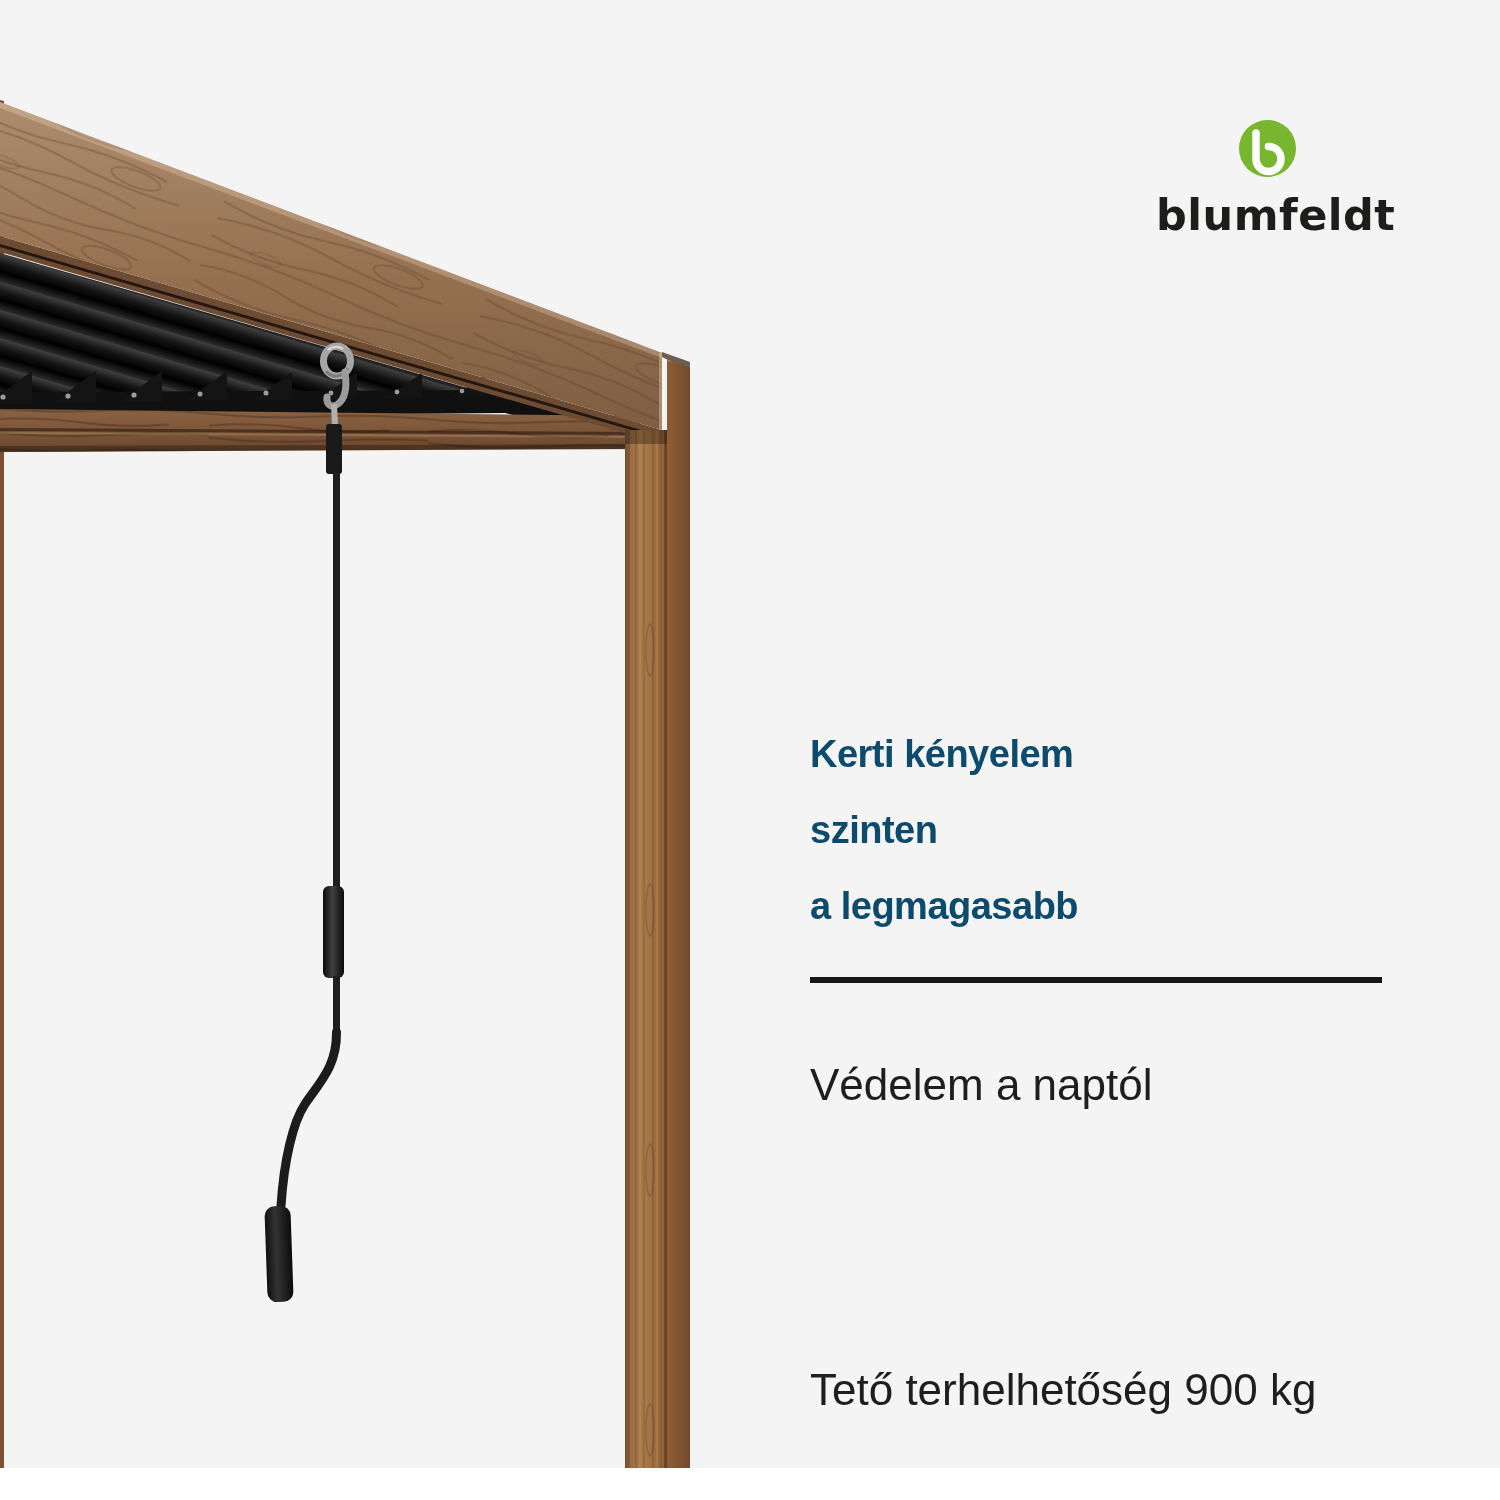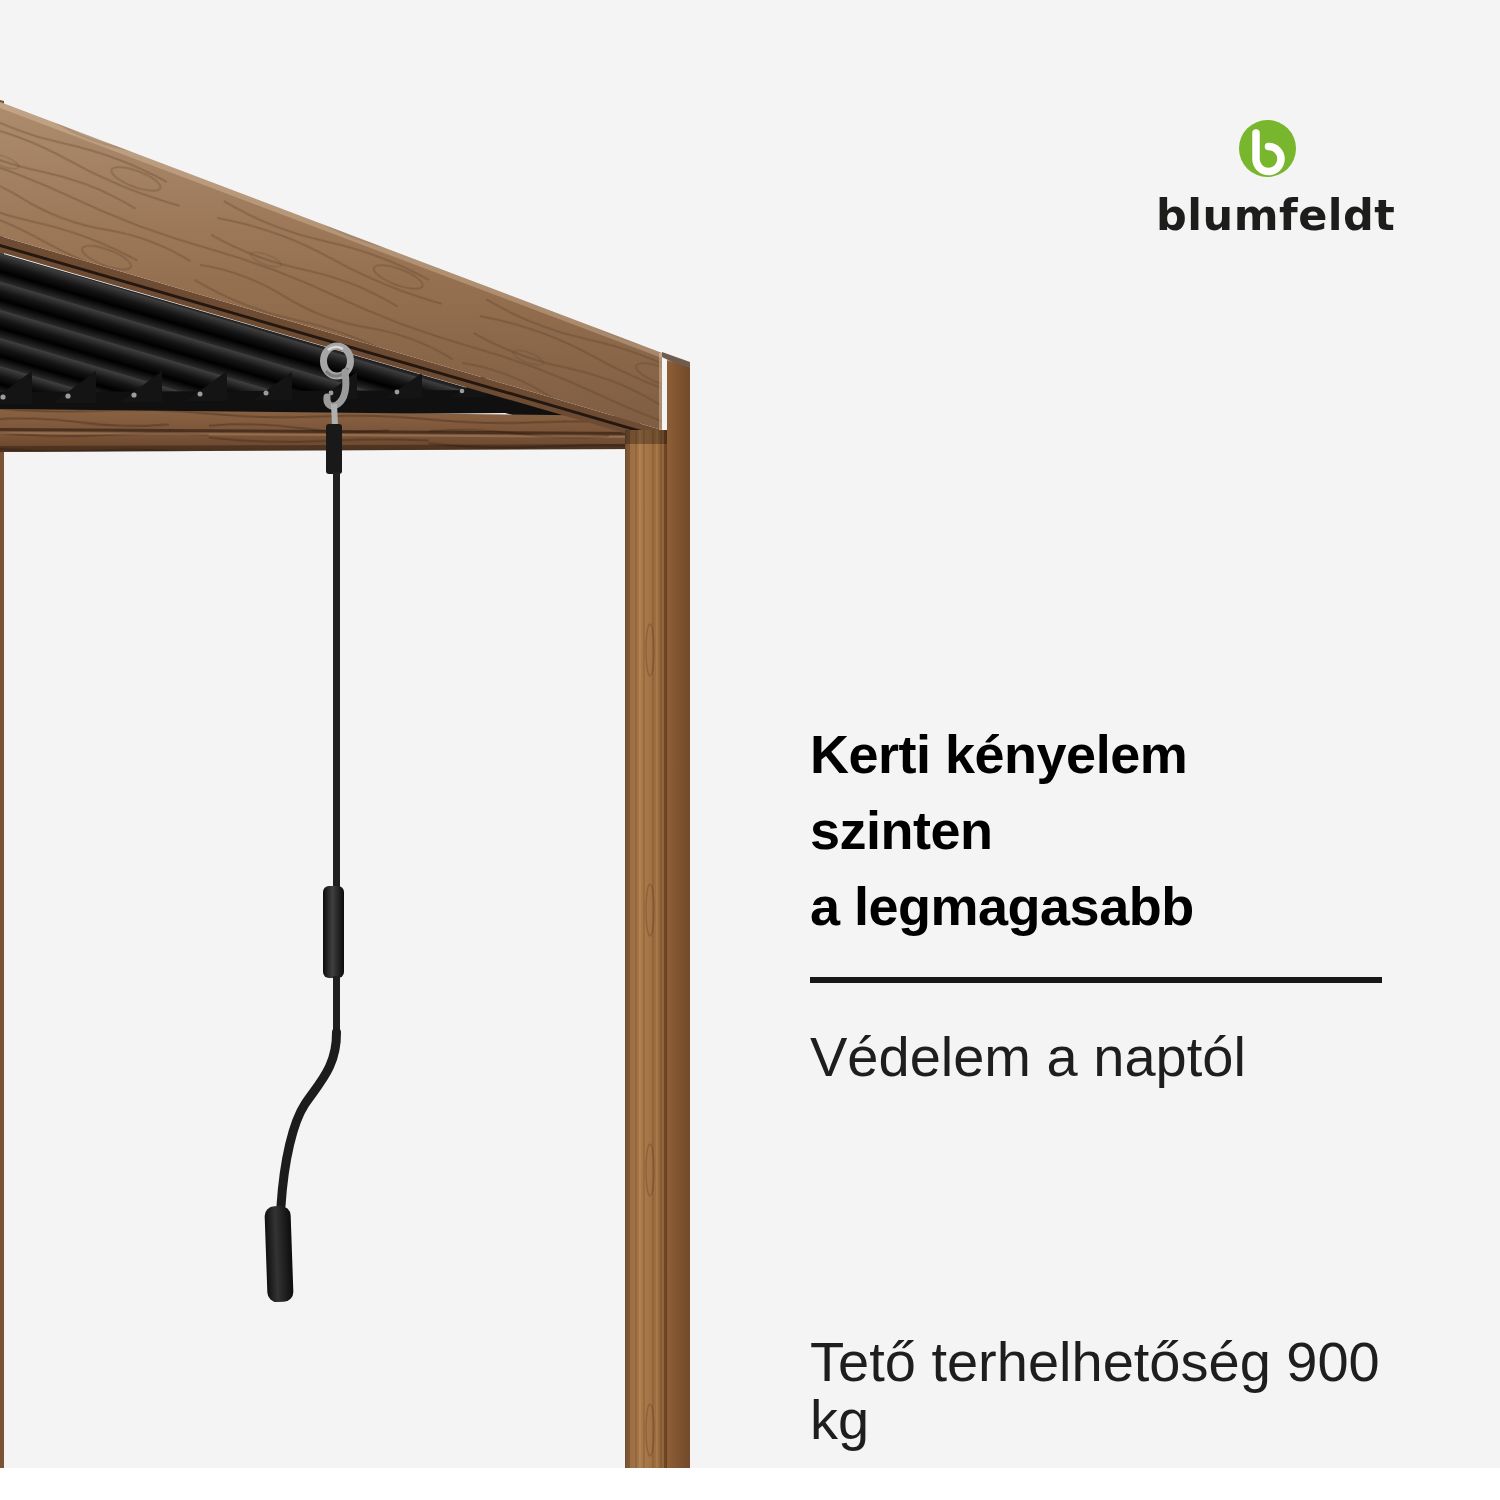--- a/index.html
+++ b/index.html
@@ -12,29 +12,29 @@
   }
   .illustration{position:absolute;left:0;top:0;width:1500px;height:1500px;}
   .logo{position:absolute;left:1238px;top:119px;width:60px;height:60px;}
   .wordmark{
     position:absolute;left:1156px;top:190px;width:240px;
     font-family:"DejaVu Sans", sans-serif;
     font-size:43px;font-weight:700;letter-spacing:.5px;color:#1d1d1b;
   }
   .heading{
     position:absolute;left:810px;top:716px;width:560px;
-    font-size:54px;line-height:76px;font-weight:800;
-    letter-spacing:-.5px;color:#000000;
+    font-size:38px;line-height:76px;font-weight:800;
+    letter-spacing:-.5px;color:#0c4a6e;
   }
   .divider{
     position:absolute;left:810px;top:977px;width:572px;height:6px;background:#171717;
   }
   .feature{
     position:absolute;left:810px;width:640px;
-    font-size:56px;line-height:58px;font-weight:400;color:#1e1e1e;
+    font-size:44px;line-height:58px;font-weight:400;color:#1e1e1e;margin-top:28px;
   }
   .feature.f1{top:1028px;}
   .feature.f2{top:1176px;}
   .feature.f3{top:1333px;}
 </style>
 </head>
 <body>
 
 <div class="stage">
 

